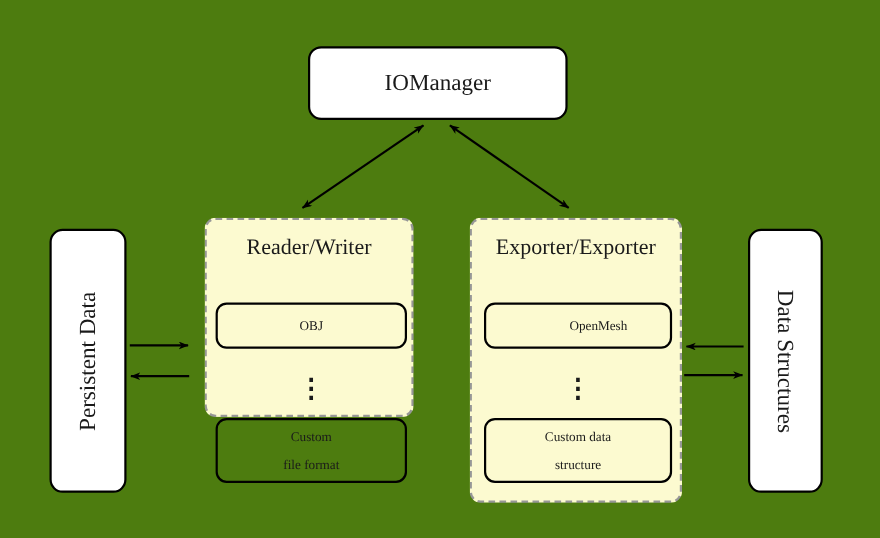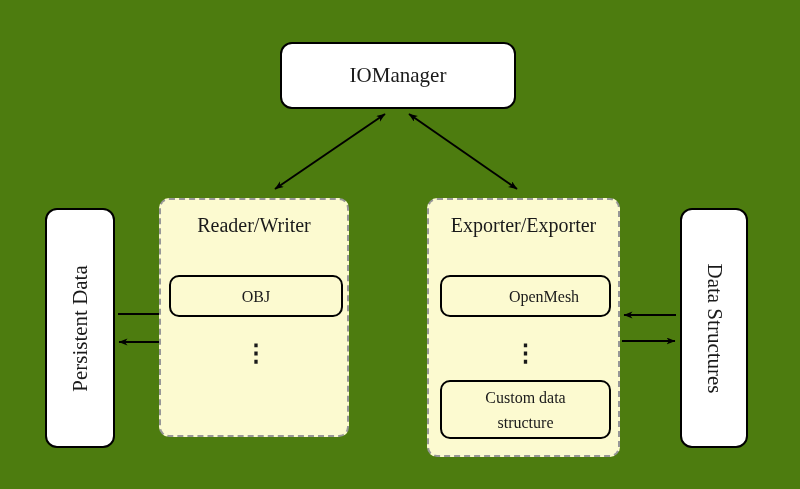--- a/index.html
+++ b/index.html
@@ -47,21 +47,21 @@
     font-size: 20px;
   }
   .inner-node {
     position: absolute;
     border: 2.5px solid var(--node-border);
     border-radius: 10px;
     background: transparent;
     display: flex;
     align-items: center;
     justify-content: center;
-    font-size: 16px;
+    font-size: 12px;
     line-height: 25px;
     text-align: center;
     white-space: pre-line;
   }
   .dots {
     position: absolute;
     display: flex;
     align-items: center;
     justify-content: center;
     font-size: 24px;
@@ -87,21 +87,21 @@
   svg.arrows line {
     stroke: var(--arrow);
     stroke-width: 2;
   }
   svg.arrows marker path { fill: var(--arrow); }
 
   
   #iomanager        { left: 280px; top: 42px;  width: 236px; height: 67px; }
   #persistent-data  { left: 45px;  top: 208px; width: 70px;  height: 240px; }
   #data-structures  { left: 680px; top: 208px; width: 68px;  height: 240px; }
-  #left-group       { left: 159px; top: 198px; width: 190px; height: 239px; }
+  #left-group       { left: 186px; top: 198px; width: 190px; height: 181px; }
   #right-group      { left: 427px; top: 198px; width: 193px; height: 259px; }
   #obj-node         { left: 8px;   top: 75px;  width: 174px; height: 42px; }
   #left-dots        { left: 8px;   top: 130px; width: 174px; height: 46px; }
   #custom-file-node { left: 8px;   top: 180px; width: 174px; height: 59px; }
   #openmesh-node    { left: 11px;  top: 75px;  width: 171px; height: 42px; padding-left: 37px; }
   #right-dots       { left: 11px;  top: 130px; width: 171px; height: 46px; }
   #custom-data-node { left: 11px;  top: 180px; width: 171px; height: 59px; }
 </style>
 </head>
 <body>
@@ -135,20 +135,24 @@
   </div>
 
   <div class="group" id="left-group">
     <div class="group-label">Reader/Writer</div>
     <div class="inner-node" id="obj-node">
       <span>OBJ</span>
     </div>
     <div class="dots" id="left-dots">
       <span>⋮</span>
     </div>
+    <div class="inner-node" id="custom-file-node">
+      <span>Custom
+file format</span>
+    </div>
   </div>
 
   <div class="group" id="right-group">
     <div class="group-label">Exporter/Exporter</div>
     <div class="inner-node" id="openmesh-node">
       <span>OpenMesh</span>
     </div>
     <div class="dots" id="right-dots">
       <span>⋮</span>
     </div>

